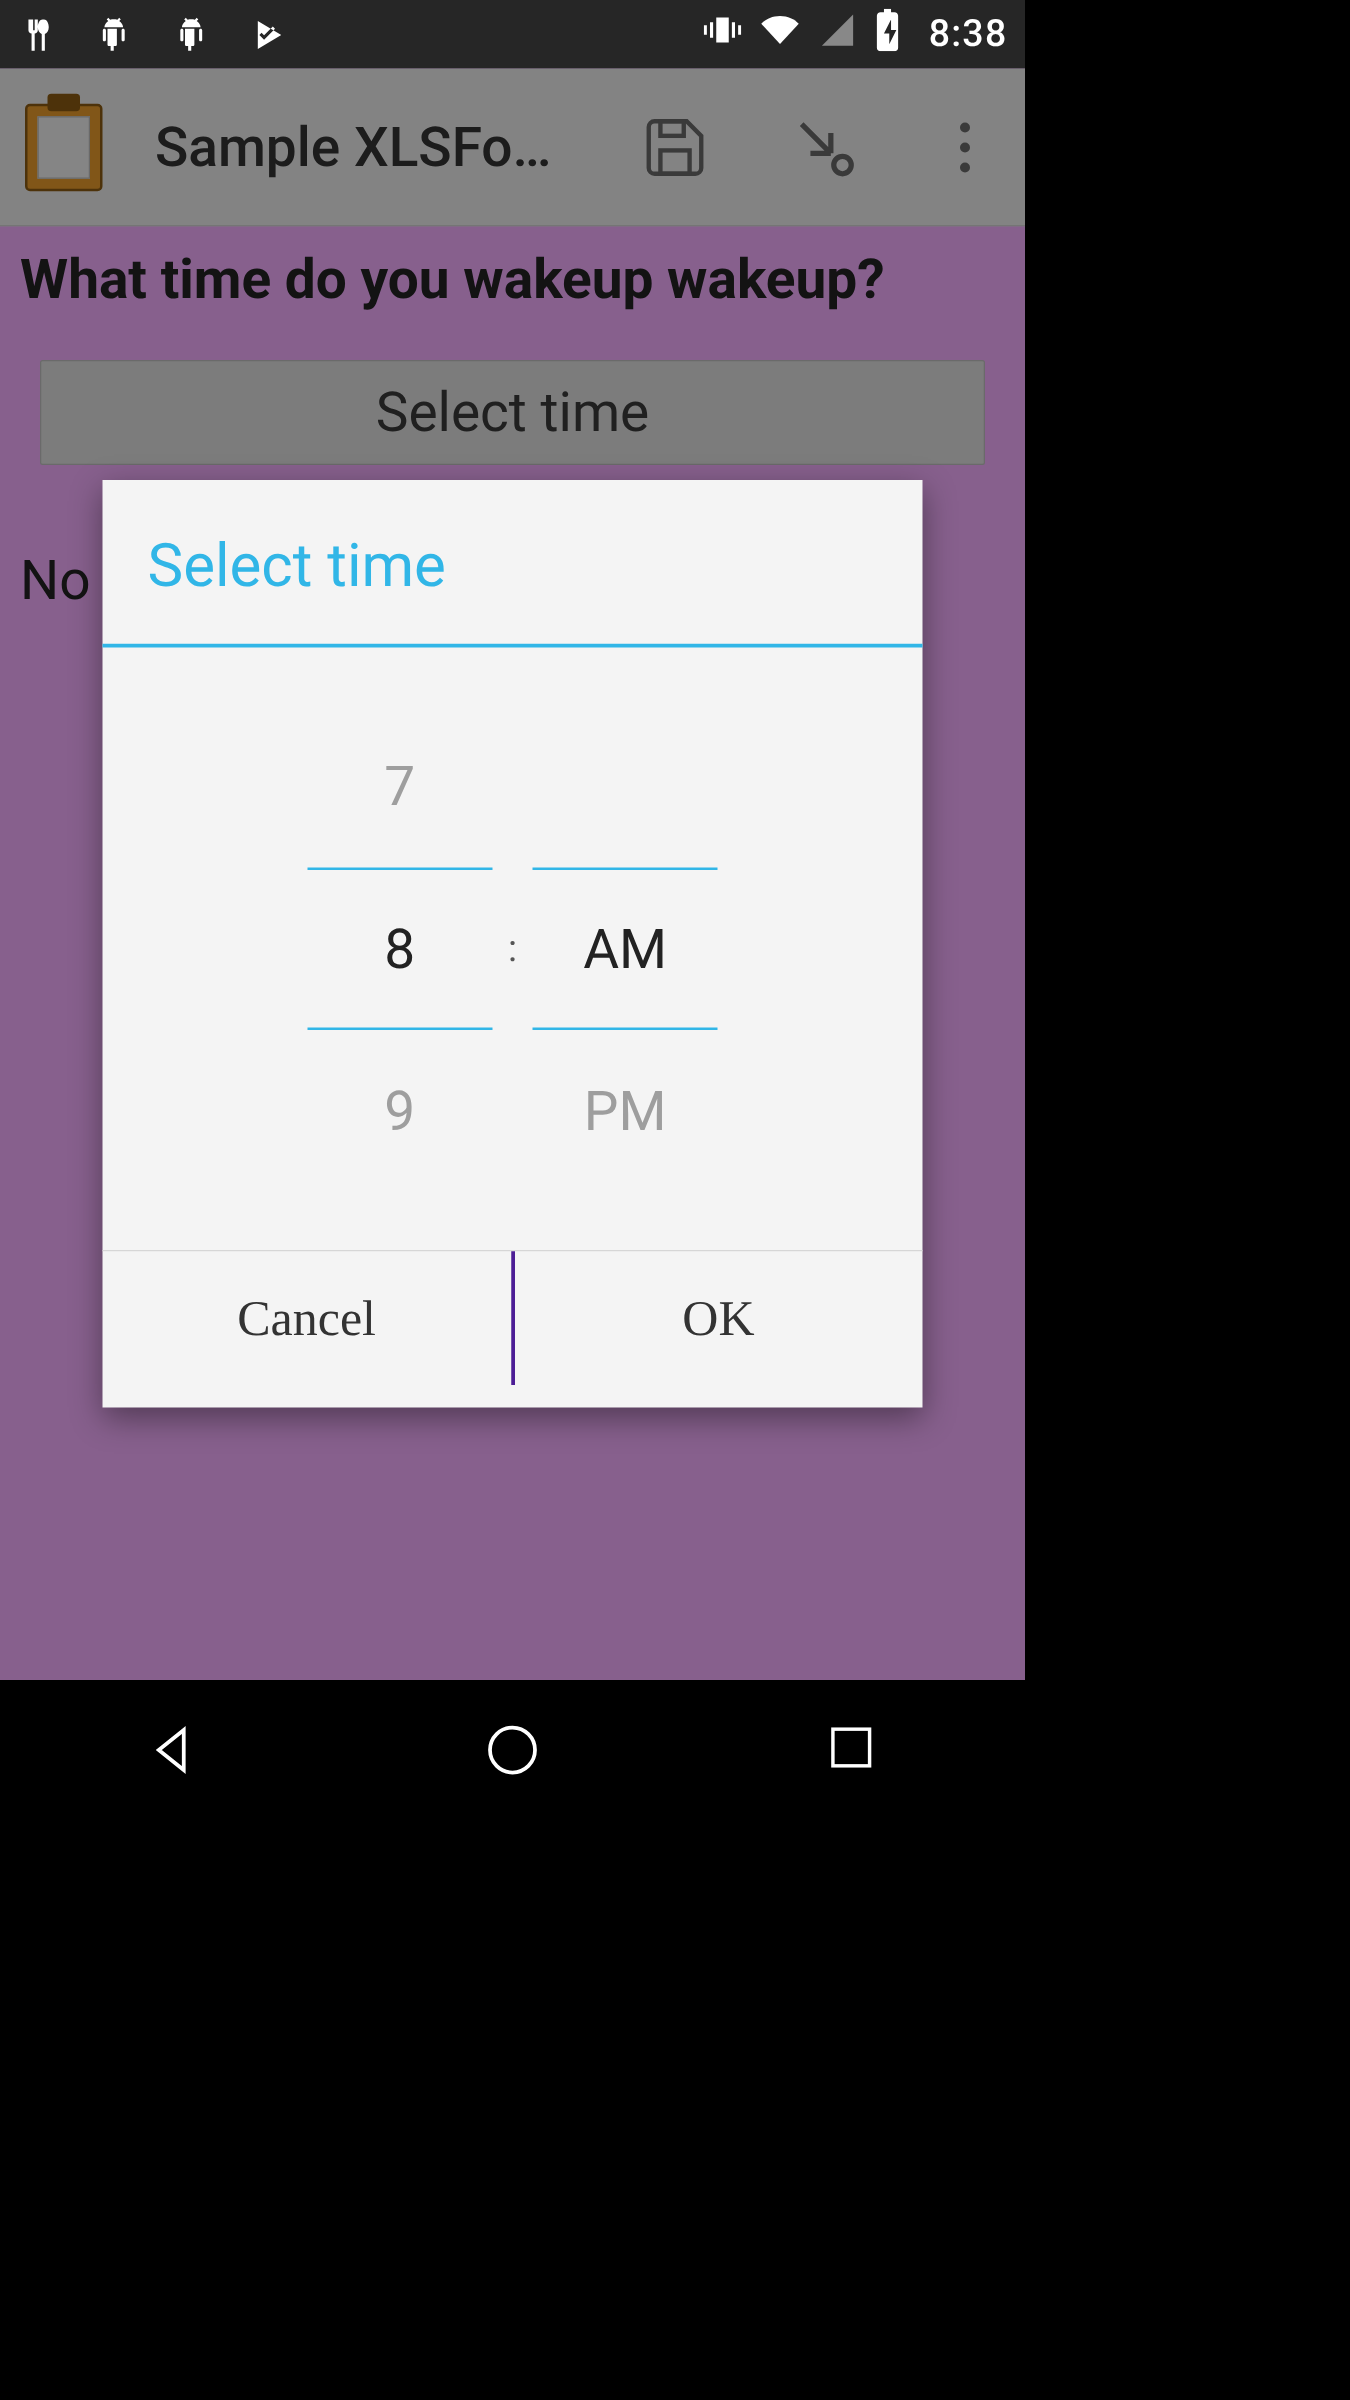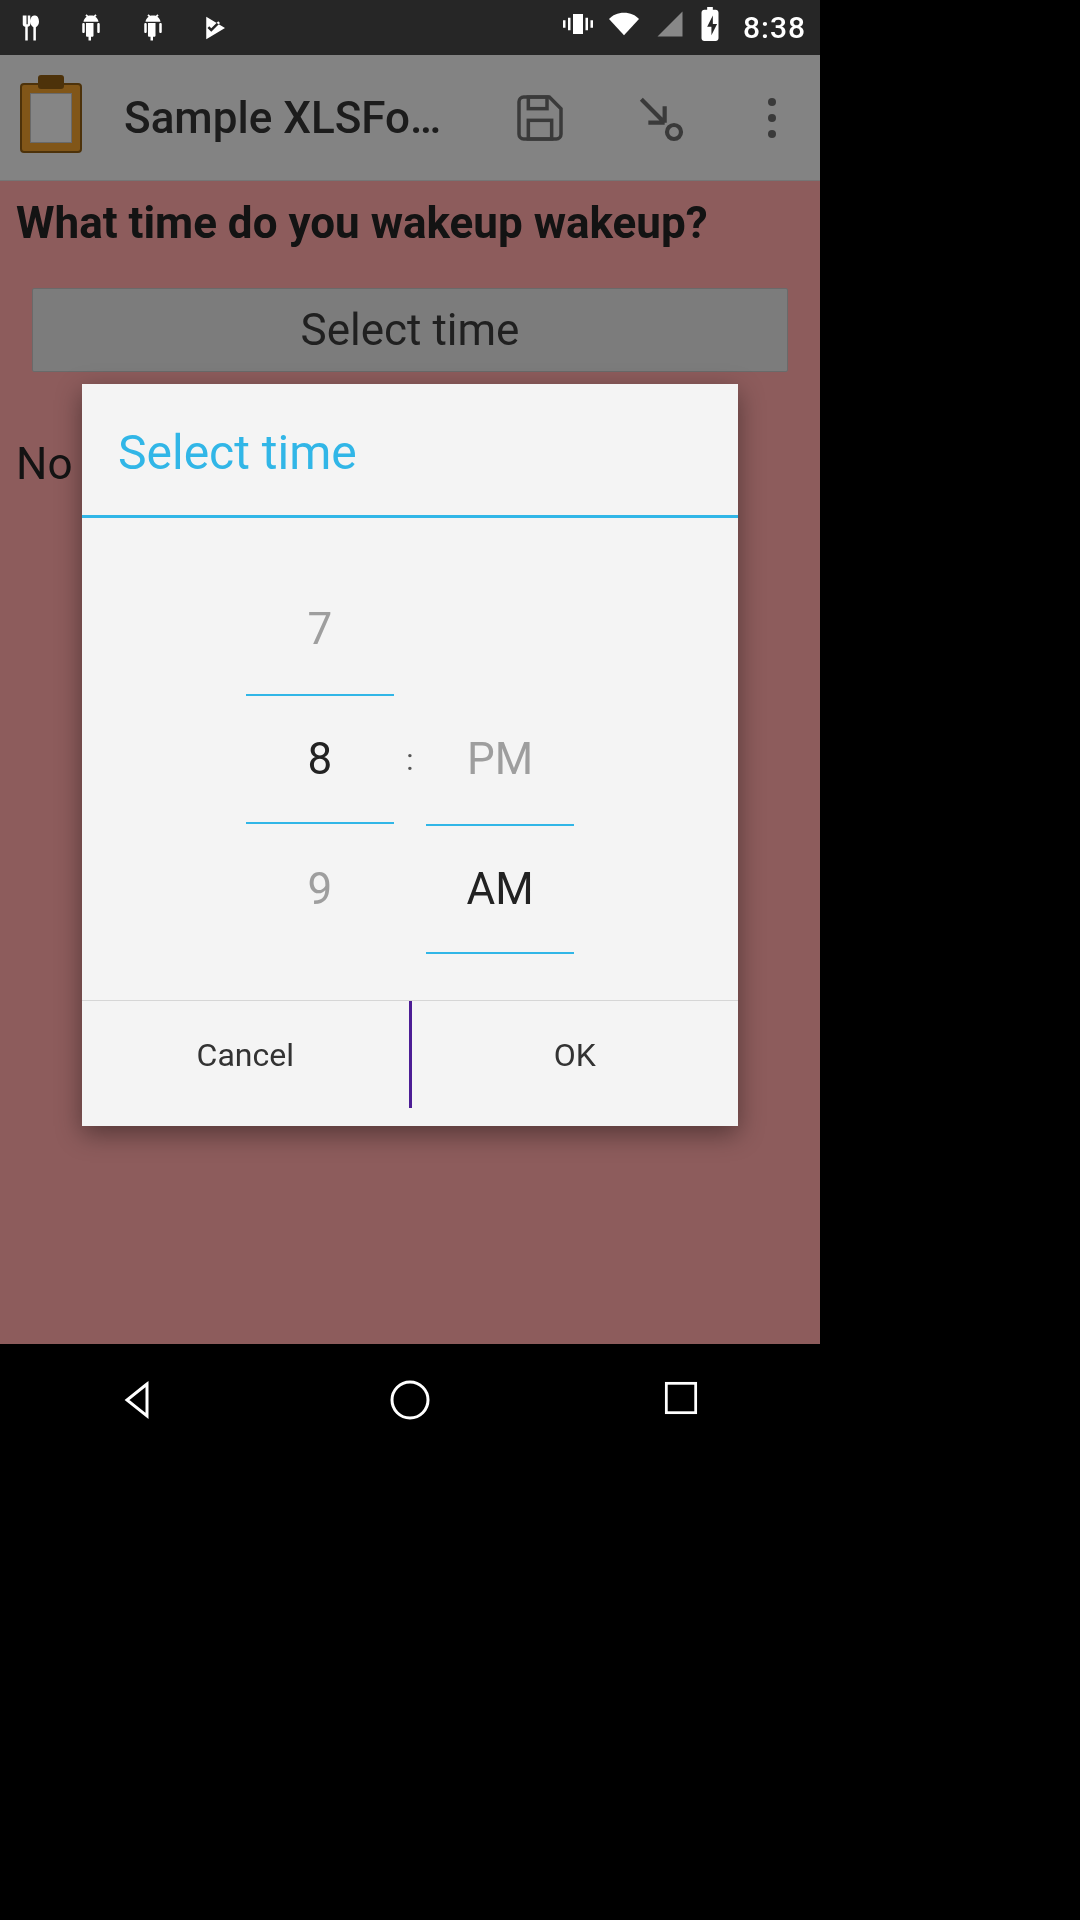--- a/index.html
+++ b/index.html
@@ -12,21 +12,21 @@
       display: flex; align-items: center; padding: 0 14px;
       color: #fff; font-size: 30px;
     }
     .status-left { display: flex; align-items: center; gap: 32px; }
     .status-left .sicon { display: flex; align-items: center; }
     .status-right { margin-left: auto; display: flex; align-items: center; gap: 14px; }
     .status-time { font-weight: 500; letter-spacing: 1px; margin-left: 8px; }
 
     
     .screen {
-      width: 100%; height: 1289px; background: #fca5a5; position: relative;
+      width: 100%; height: 1289px; background: #f0abfc; position: relative;
     }
     .app-bar {
       height: 126px; background: #eaeaea; border-bottom: 1px solid #d0d0d0;
       display: flex; align-items: center; padding: 0 20px;
     }
     .clipboard-icon { width: 62px; height: 70px; background: #e69a2b; border: 2px solid #8a5a12; border-radius: 4px; position: relative; margin-right: 42px; }
     .clipboard-icon::before { content:""; position:absolute; top: -10px; left:50%; transform:translateX(-50%); width: 26px; height: 14px; background:#8a5a12; border-radius:3px; }
     .clipboard-icon::after { content:""; position:absolute; inset: 8px 8px 8px 8px; background:#eee; border:1px solid #bbb; }
     .app-title { font-size: 44px; color:#323232; font-weight:500; flex:1; white-space:nowrap; overflow:hidden; text-overflow:ellipsis; max-width: 340px; }
     .app-actions { margin-left:auto; display:flex; align-items:center; gap: 64px; padding-right: 8px; }
@@ -53,21 +53,21 @@
     .dialog-title { color:#31b6e7; font-size: 48px; }
 
     .picker { display:flex; justify-content:center; align-items:center; height: 482px; gap: 0; }
     .wheel { width: 165px; display:flex; flex-direction:column; align-items:center; }
     .wheel .val { height: 130px; display:flex; align-items:center; justify-content:center; font-size: 44px; width:100%; }
     .wheel .val.faded { color:#9e9e9e; }
     .wheel .val.selected { color:#222; border-top:2px solid #31b6e7; border-bottom:2px solid #31b6e7; width: 148px; }
     .colon { font-size: 30px; color:#555; height: 130px; display:flex; align-items:center; padding: 0 4px; }
 
     .dialog-actions { display:flex; border-top:1px solid #d6d6d6; height: 108px; }
-    .dlg-btn { flex:1; display:flex; align-items:center; justify-content:center; font-size: 32px; color:#333; }
+    .dlg-btn { flex:1; display:flex; align-items:center; justify-content:center; font-size: 40px; color:#333;font-family:Liberation Serif, serif; }
     .dlg-btn + .dlg-btn { border-left:3px solid #4c1d95; }
 
     
     .nav-bar { position:absolute; bottom:0; left:0; width:100%; height:112px; background:#000; display:flex; align-items:center; justify-content:space-around; }
     .nav-icon { width:48px; height:48px; }
   </style>
 </head>
 <body>
 
 <div class="status-bar">
@@ -157,22 +157,22 @@
     </div>
     <div class="picker">
       <div class="wheel">
         <div class="val faded">7</div>
         <div class="val selected">8</div>
         <div class="val faded">9</div>
       </div>
       <div class="colon">:</div>
       <div class="wheel">
         <div class="val faded"></div>
+        <div class="val selected">AM</div>
         <div class="val faded">PM</div>
-        <div class="val selected">AM</div>
       </div>
     </div>
     <div class="dialog-actions">
       <div class="dlg-btn">Cancel</div>
       <div class="dlg-btn">OK</div>
     </div>
   </div>
 </div>
 
 <div class="nav-bar">

